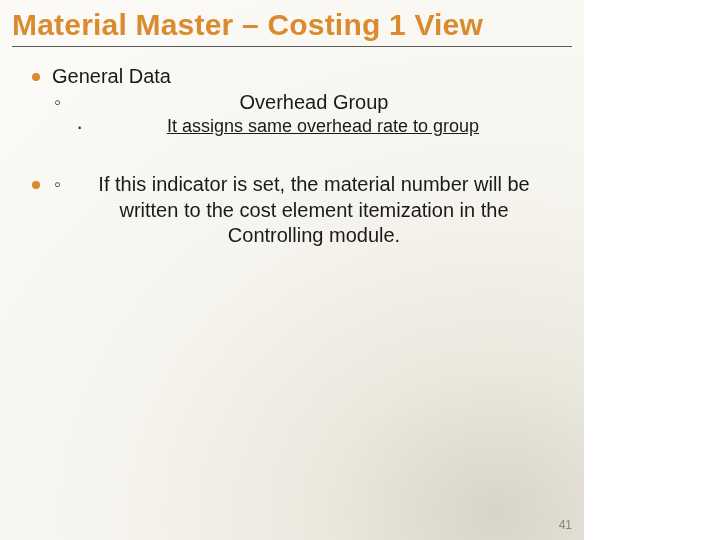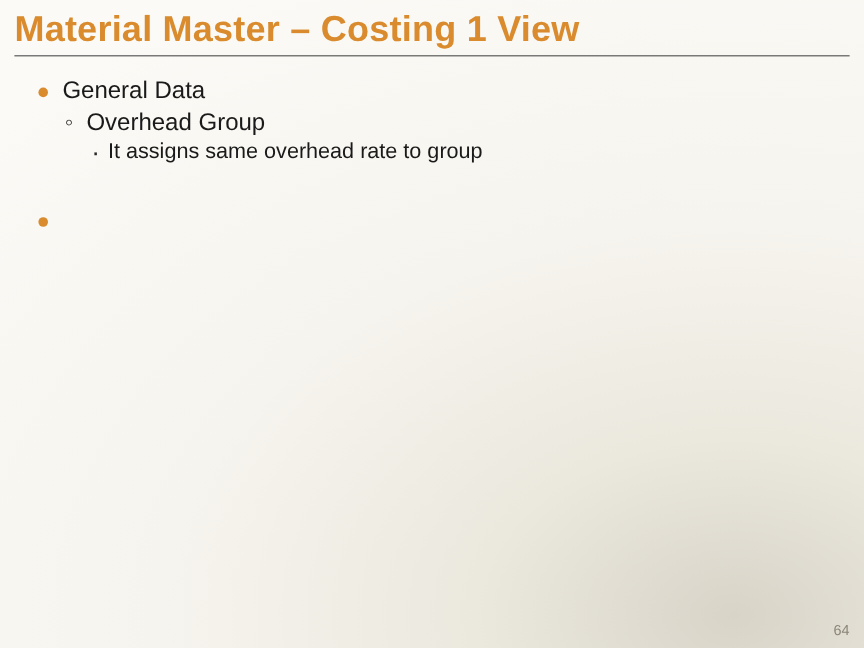--- a/index.html
+++ b/index.html
@@ -6,21 +6,21 @@
     margin: 0;
     padding: 0;
     width: 720px;
     height: 540px;
     font-family: Verdana, Geneva, sans-serif;
     background: #ffffff;
     overflow: hidden;
   }
   .slide {
     position: relative;
-    width: 720px;
+    width: 584px;
     height: 540px;
     background: radial-gradient(ellipse 120% 110% at 85% 95%, #d8d4c8 0%, #ebe8de 25%, #f6f4ee 55%, #fbfaf6 100%);
     box-sizing: border-box;
   }
   .title {
     position: absolute;
     top: 8px;
     left: 12px;
     right: 12px;
     font-size: 30px;
@@ -60,33 +60,35 @@
     background: #d98b2e;
   }
   ul.level2 {
     list-style: none;
     padding: 0;
     margin: 0;
   }
   ul.level2 > li {
     position: relative;
     padding-left: 20px;
+    text-align: center;
   }
   ul.level2 > li::before {
     content: "\25E6"; 
     position: absolute;
     left: 2px;
     top: 0px;
     font-size: 20px;
     color: #3a3a3a;
   }
   ul.level3 {
     list-style: none;
     padding: 0;
     margin: 0;
+    text-decoration: underline;
   }
   ul.level3 > li {
     position: relative;
     padding-left: 18px;
     font-size: 18px;
   }
   ul.level3 > li::before {
     content: "\00B7"; 
     position: absolute;
     left: 4px;
@@ -124,19 +126,24 @@
               <li>
                 <span>It assigns same overhead rate to group</span>
               </li>
             </ul>
           </li>
         </ul>
       </li>
 
 
       <li>
+        <ul class="level2">
+          <li>
+            <span>If this indicator is set, the material number will be written to the cost element itemization in the Controlling module.</span>
+          </li>
+        </ul>
       </li>
 
     </ul>
   </div>
 
-  <div class="page-num">64</div>
+  <div class="page-num">41</div>
 </div>
 
 </body></html>

